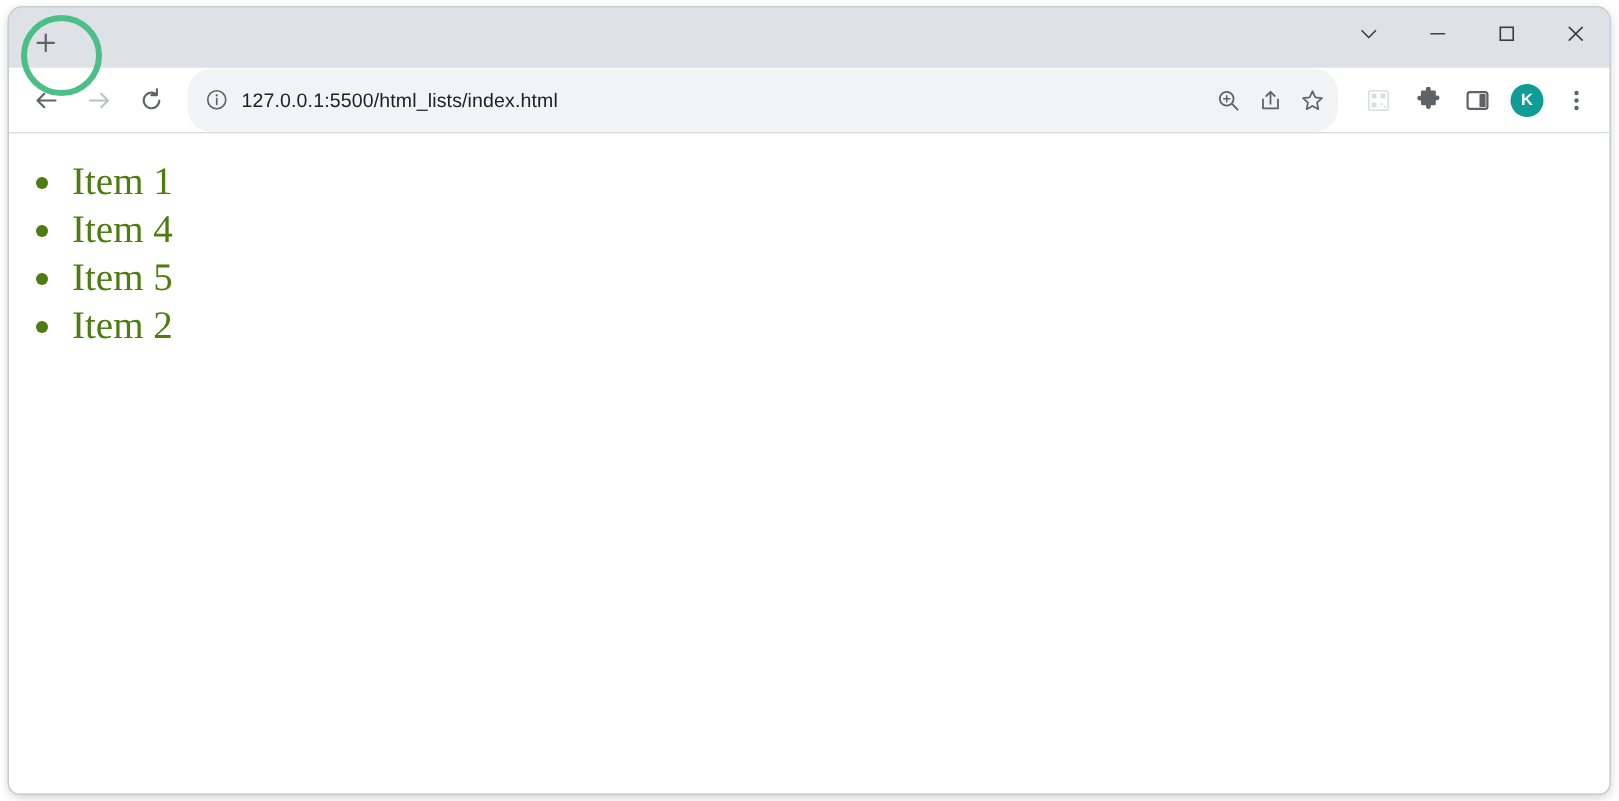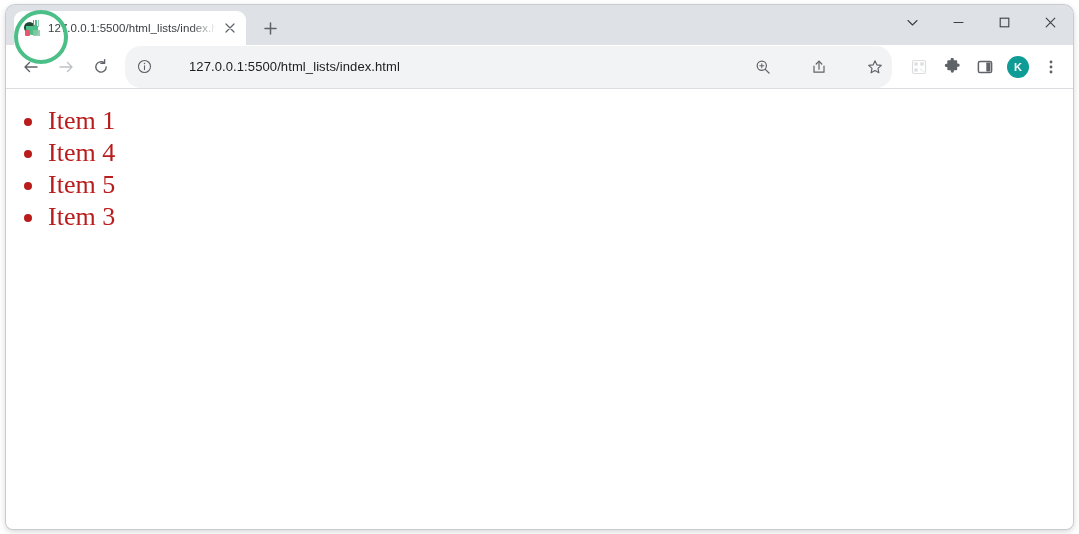--- a/index.html
+++ b/index.html
@@ -146,21 +146,20 @@
     height: 42px;
     background: #f1f3f4;
     border-radius: 16px;
     display: flex;
     align-items: center;
     padding: 0 4px 0 10px;
     margin-left: 4px;
     margin-right: 8px;
     box-sizing: border-box;
     min-width: 0;
-    gap: 28px;
   }
 
   .site-info-icon {
     width: 18px;
     height: 18px;
     flex: 0 0 18px;
     display: flex;
     align-items: center;
     justify-content: center;
     margin-right: 8px;
@@ -216,21 +215,21 @@
     background: #ffffff;
     overflow: hidden;
     position: relative;
   }
 
   .page-list {
     margin: 16px 0 0 0;
     padding-left: 40px;
     font-family: "Liberation Serif", serif;
     font-size: 26px;
-    color: #b91c1c;
+    color: #4d7c0f;
     line-height: 1.23;
     list-style-type: disc;
   }
   .page-list li {
     padding-left: 2px;
   }
 
   
   .annotation-circle {
     position: absolute;
@@ -287,35 +286,20 @@
 </style>
 </head>
 <body>
 
 <div class="desktop">
 
   <div class="browser-window">
 
     <div class="tab-strip">
 
-      <div class="tab">
-        <span class="tab-favicon">
-          <span class="fav-circle"></span>
-          <span class="fav-swoosh"></span>
-          <span class="fav-red"></span>
-          <span class="fav-bars"></span>
-          <span class="fav-grid"></span>
-        </span>
-        <span class="tab-title">127.0.0.1:5500/html_lists/index.h</span>
-        <span class="tab-close">
-          <svg width="10" height="10" viewBox="0 0 10 10" aria-hidden="true">
-            <path d="M1 1 L9 9 M9 1 L1 9" stroke="#5f6368" stroke-width="1.2" fill="none" stroke-linecap="round"></path>
-          </svg>
-        </span>
-      </div>
 
       <div class="new-tab-btn">
         <svg width="13" height="13" viewBox="0 0 13 13" aria-hidden="true">
           <path d="M6.5 1 L6.5 12 M1 6.5 L12 6.5" stroke="#5f6368" stroke-width="1.5" stroke-linecap="round"></path>
         </svg>
       </div>
 
       <div class="window-controls">
         <div class="wc-btn">
           <svg width="13" height="13" viewBox="0 0 13 13" aria-hidden="true">
@@ -429,21 +413,21 @@
           <circle cx="8" cy="13" r="1.45" fill="#5f6368"></circle>
         </svg>
       </div>
     </div>
 
     <div class="page-content">
       <ul class="page-list">
         <li>Item 1</li>
         <li>Item 4</li>
         <li>Item 5</li>
-        <li>Item 3</li>
+        <li>Item 2</li>
       </ul>
     </div>
 
   </div>
 
   <div class="annotation-circle"></div>
 
 </div>
 
 </body></html>

